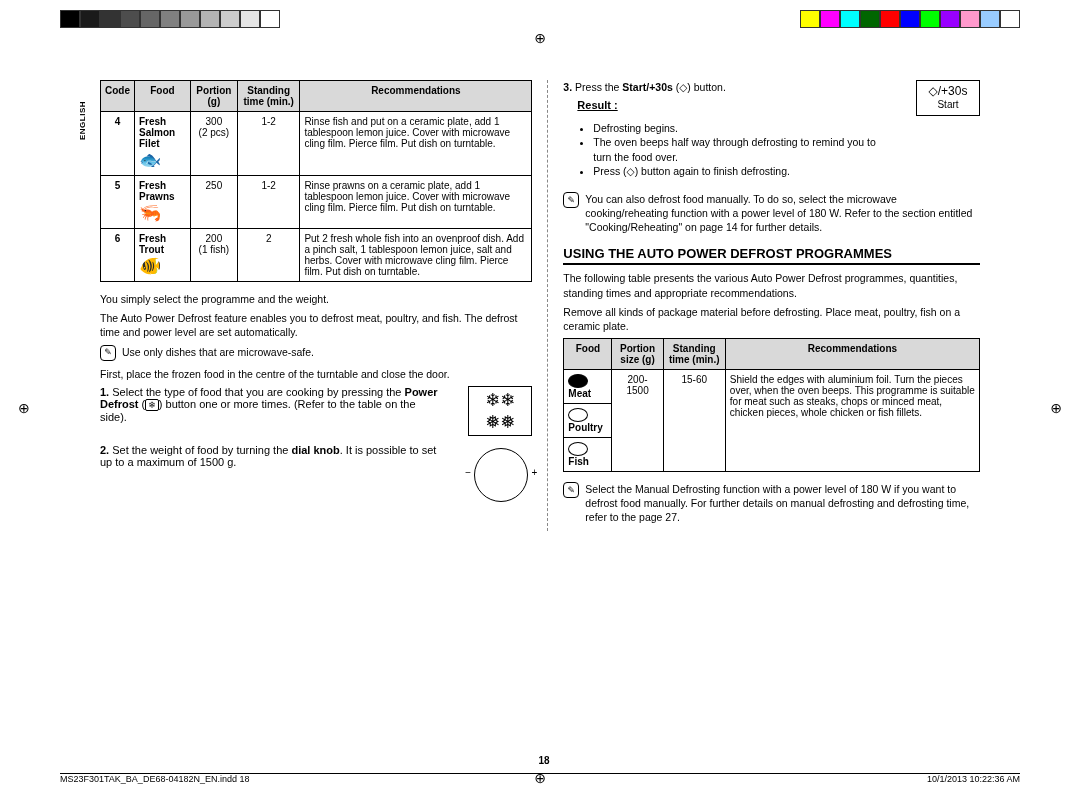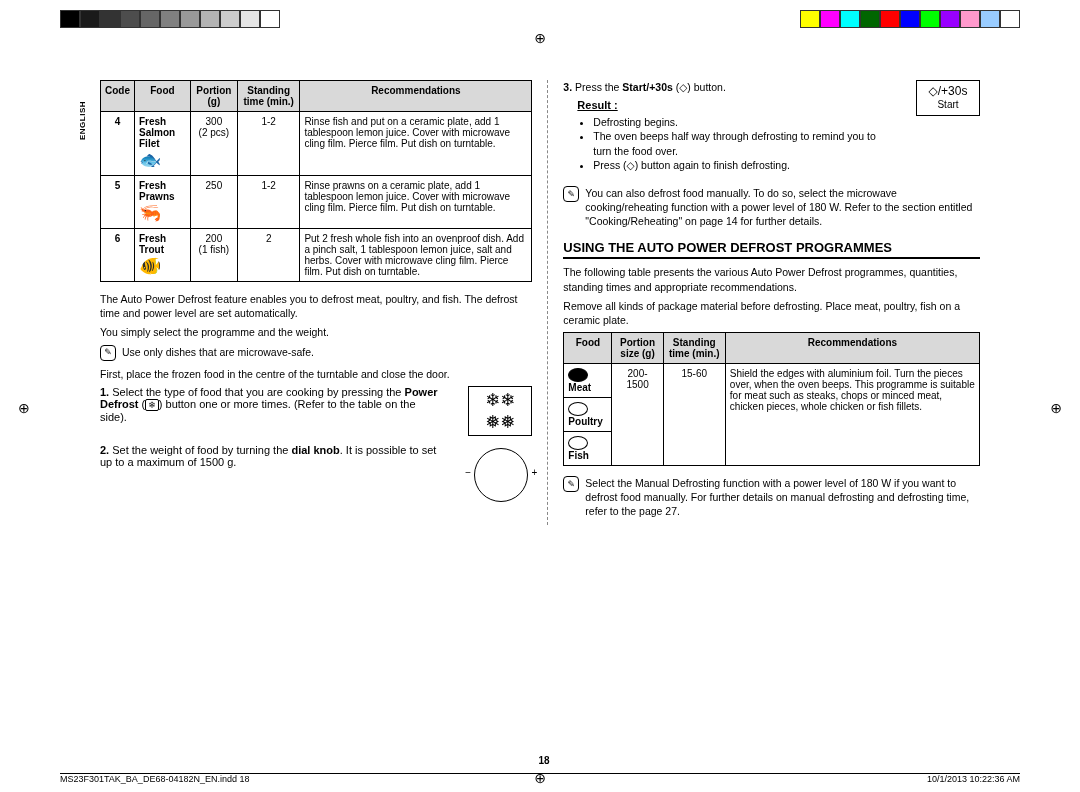--- a/index.html
+++ b/index.html
@@ -24,21 +24,21 @@
   .note-icon { border: 1px solid #000; border-radius: 4px; width: 16px; height: 16px; font-size: 9px; display: flex; align-items: center; justify-content: center; flex-shrink: 0; }
   .step-row { display: flex; gap: 26px; align-items: flex-start; margin-bottom: 8px; }
   .step-row .step-text { flex: 1; }
   .step-figure { border: 1px solid #000; width: 64px; height: 50px; display:flex; align-items:center; justify-content:center; font-size:18px; }
   .button-fig { border: 1px solid #000; width: 64px; padding: 4px 6px; text-align: center; font-size: 12px; line-height:1.1;}
   .footer { position: absolute; bottom: 26px; left: 4px; width: 100%; text-align: center; font-size: 10px; font-weight: bold; }
   .footerbar { position: absolute; bottom: 8px; left: 60px; right: 60px; border-top: 1px solid #000; display:flex; justify-content: space-between; font-size: 9px; }
   .dial { width:54px; height:54px; border:1px solid #000; border-radius:50%; position:relative; }
   .dial::before { content:"−"; position:absolute; left:-10px; top:18px; font-size:10px;}
   .dial::after { content:"+"; position:absolute; right:-10px; top:18px; font-size:10px;}
-  .result-label { font-weight:bold; text-decoration: underline; display:inline-block; margin-bottom:2px;}
+  .result-label { font-weight:bold; text-decoration: underline; display:inline-block; margin-bottom:8px;}
   .food-icon { display:inline-block; width:20px; height:14px; border:1px solid #000; border-radius:50%; background:#000; margin-right:4px; vertical-align:middle;}
   .food-icon.hollow { background:#fff; }
   .pd-icon { display:inline-block; border:1px solid #000; border-radius:2px; padding:0 2px; font-size:9px; vertical-align:middle;}
   .col-divider { border-left: 1px dashed #888; margin-left:-15px; padding-left:15px;}
   b { font-weight:bold; }
 </style>
 </head>
 <body>
 
 <div class="colorbar left">
@@ -105,22 +105,22 @@
         <tr>
           <td class="center"><b>6</b></td>
           <td><b>Fresh Trout</b><br><span style="font-size:18px">🐠</span></td>
           <td class="center"><span>200</span><br><span>(1 fish)</span></td>
           <td class="center">2</td>
           <td>Put 2 fresh whole fish into an ovenproof dish. Add a pinch salt, 1 tablespoon lemon juice, salt and herbs. Cover with microwave cling film. Pierce film. Put dish on turntable.</td>
         </tr>
       </tbody>
     </table>
 
+    <p>You simply select the programme and the weight.</p>
     <p>The Auto Power Defrost feature enables you to defrost meat, poultry, and fish. The defrost time and power level are set automatically.</p>
-    <p>You simply select the programme and the weight.</p>
     <div class="note">
       <span class="note-icon">✎</span>
       <span>Use only dishes that are microwave-safe.</span>
     </div>
     <p>First, place the frozen food in the centre of the turntable and close the door.</p>
 
     <div class="step-row">
       <div class="step-text">
         <b>1.</b> <span>Select the type of food that you are cooking by pressing the </span><b>Power Defrost</b> (<span class="pd-icon">❄</span>)<span> button one or more times. (Refer to the table on the side).</span>
       </div>

